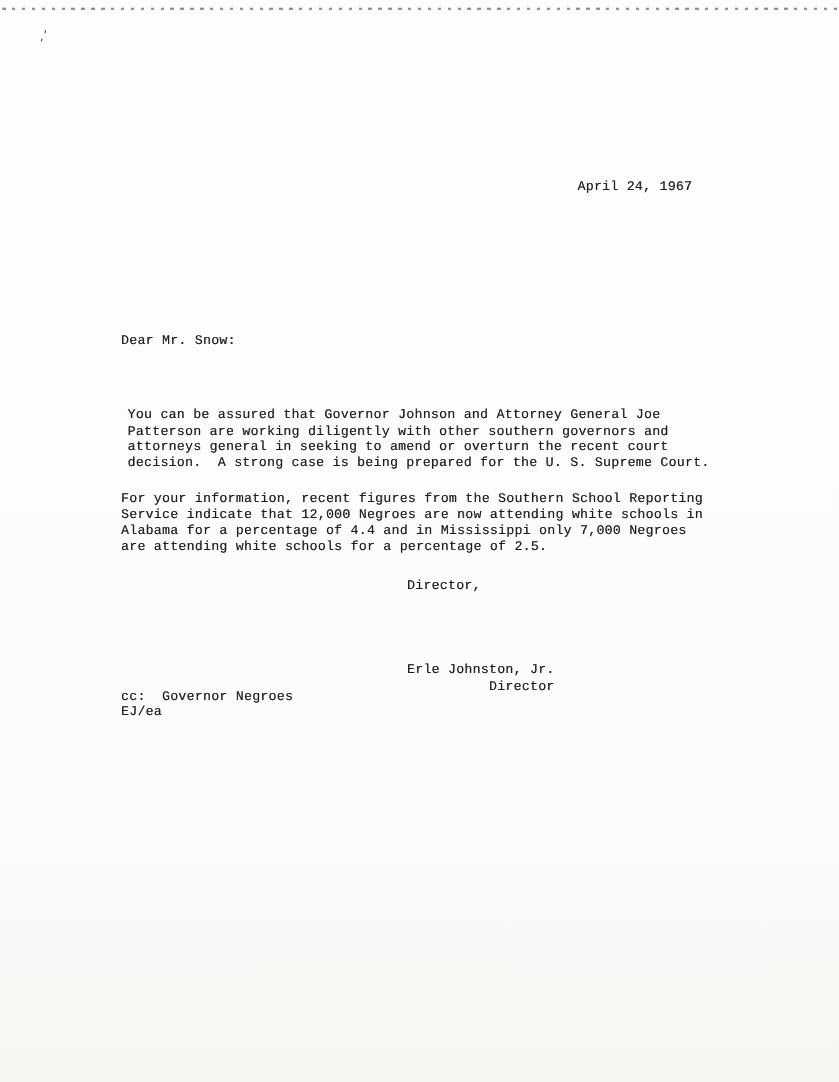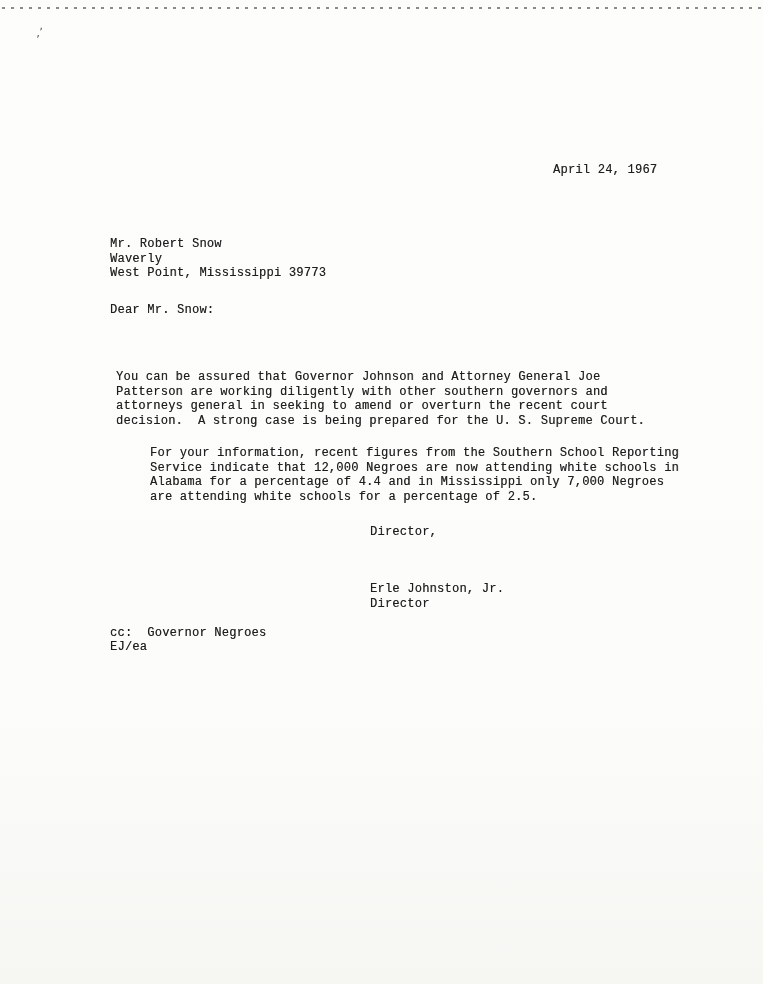--- a/index.html
+++ b/index.html
@@ -37,45 +37,42 @@
     font-size: 11px;
     color: #3a3a3a;
     transform: rotate(-8deg);
   }
   .txt {
     position: absolute;
     white-space: pre-wrap;
     
     text-shadow: 0.3px 0 0 rgba(20,20,20,0.55);
   }
-  .date        { left: 553px; top: 163px; }
+  .date        { left: 525px; top: 163px; }
   .recipient   { left: 110px; top: 237px; }
   .salutation  { left: 110px; top: 291px; margin-top: 12px; }
   .para-1      { left: 110px; top: 327px; }
   .para-2      { left: 116px; top: 370px; }
-  .para-3      { left: 110px; top: 446px; margin-left: 40px; }
+  .para-3      { left: 110px; top: 446px; }
   .closing     { left: 370px; top: 525px; }
-  .signature   { left: 370px; top: 582px; }
+  .signature   { left: 370px; top: 602px; text-align: right; }
   .cc-line     { left: 110px; top: 626px; }
   .initials    { left: 110px; top: 640px; }
 </style>
 </head>
 <body>
 
 <div class="page">
 
   <div class="perforation"></div>
 
   <div class="pen-mark">,’</div>
 
   <div class="txt date">April 24, 1967</div>
 
-  <div class="txt recipient">Mr. Robert Snow
-Waverly
-West Point, Mississippi 39773</div>
 
   <div class="txt salutation">Dear Mr. Snow:</div>
 
 
   <div class="txt para-2">You can be assured that Governor Johnson and Attorney General Joe
 Patterson are working diligently with other southern governors and
 attorneys general in seeking to amend or overturn the recent court
 decision.  A strong case is being prepared for the U. S. Supreme Court.</div>
 
   <div class="txt para-3">For your information, recent figures from the Southern School Reporting

